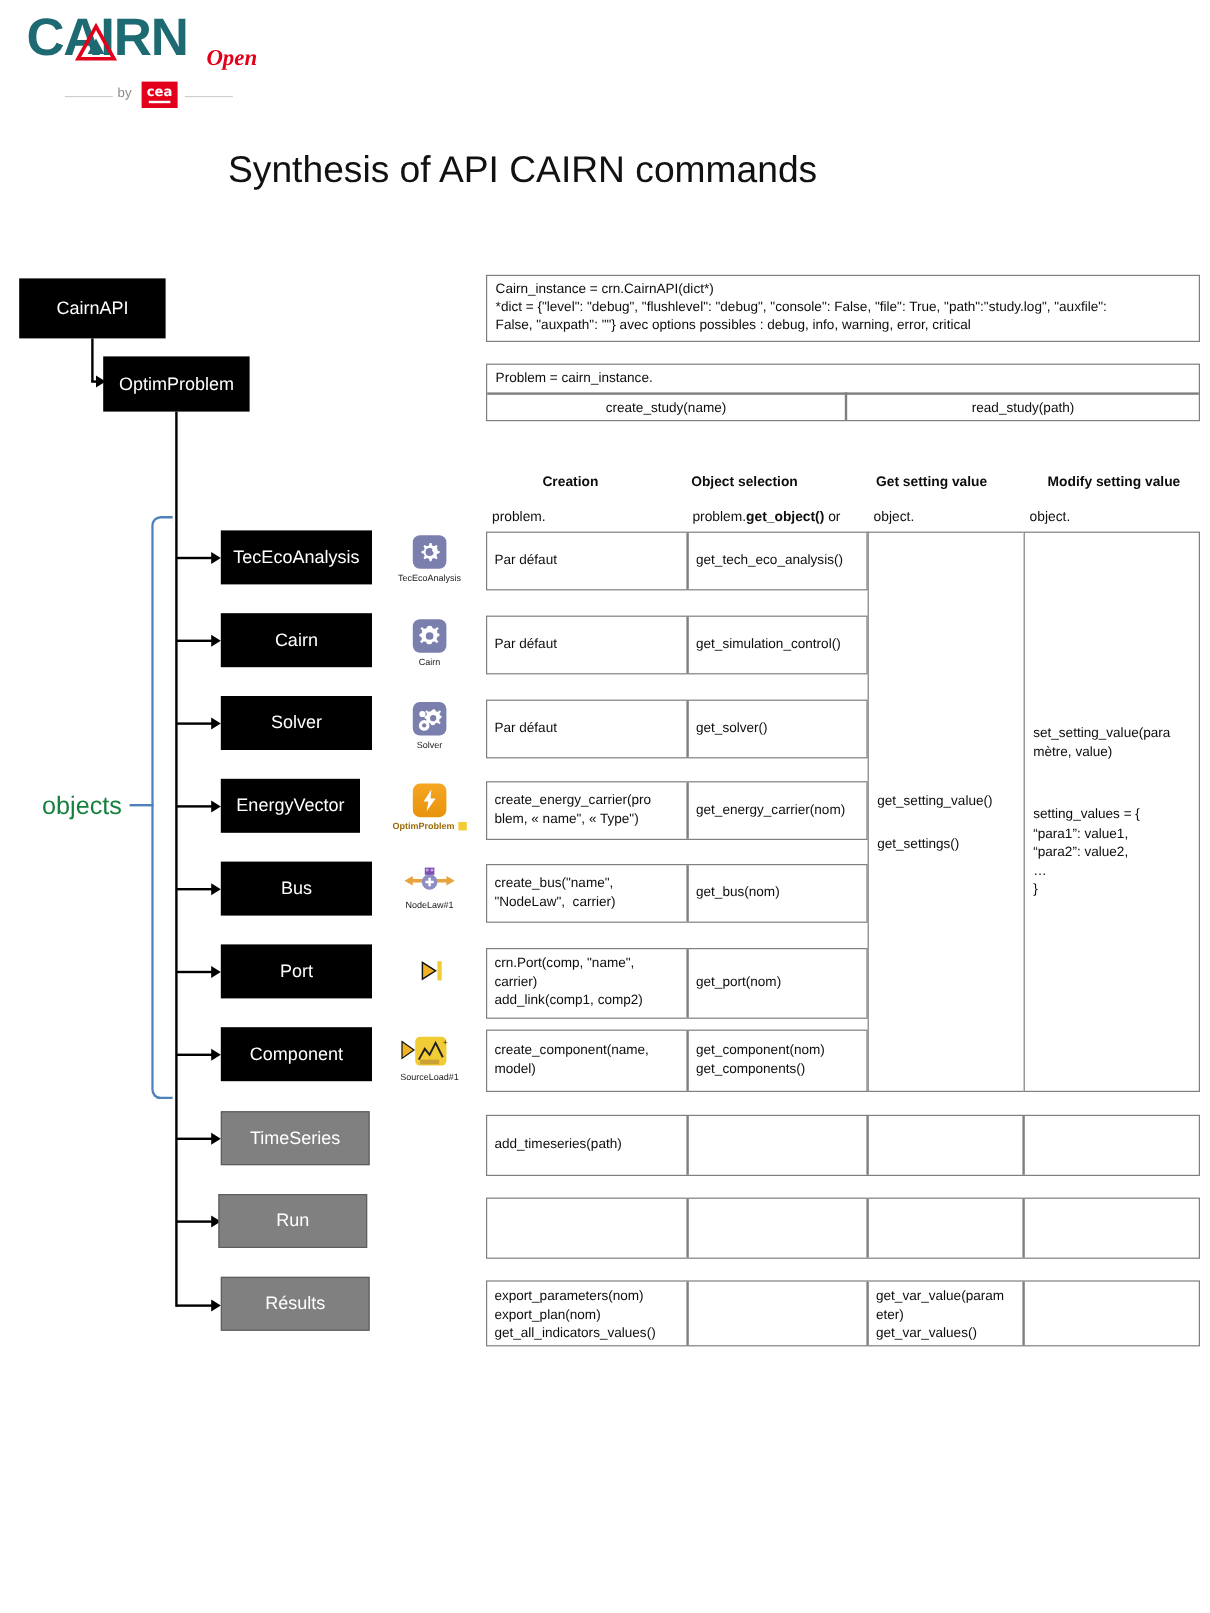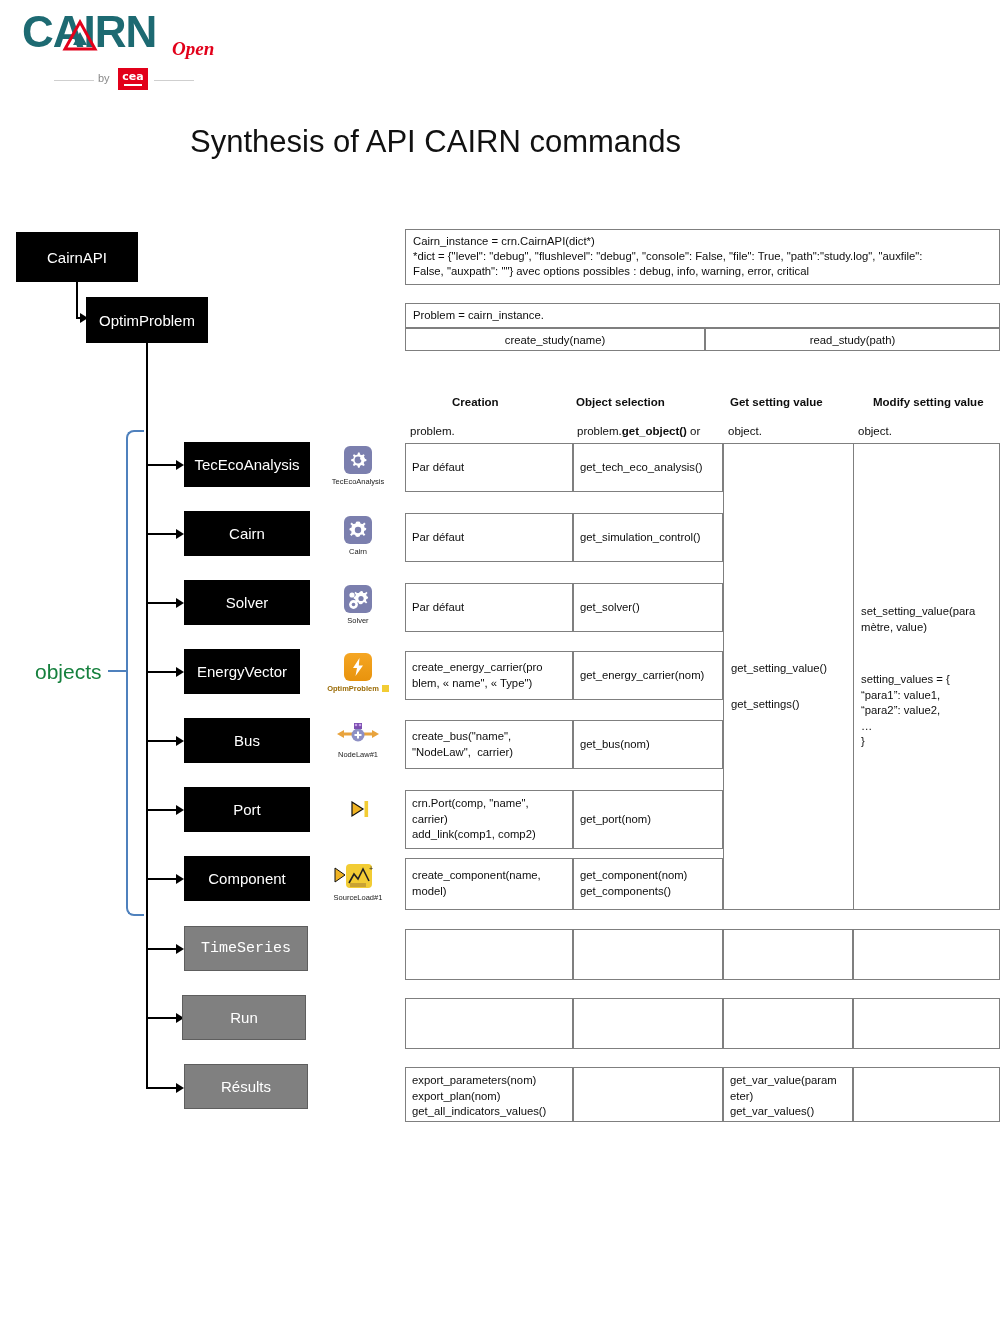--- a/index.html
+++ b/index.html
@@ -221,21 +221,21 @@
       <path d="M16 21 L21 12 L25 17 L30 7 L36 19" fill="none" stroke="#222" stroke-width="1.6"></path>
       <rect x="17" y="21" width="16" height="4" fill="#c9a233"></rect>
       <text x="36" y="9" font-size="7" fill="#222">+</text>
     </svg>
   </div>
   <div class="icon-cap">SourceLoad#1</div>
 </div>
 
 <div class="abs hline" style="left:147px;top:948px;width:32px;"></div>
 <div class="abs arrowhead" style="left:176px;top:944px;"></div>
-<div class="abs nodebox grey" style="left:184px;top:926px;width:124px;height:45px;font-family:Liberation Mono, monospace;">
+<div class="abs nodebox grey" style="left:184px;top:926px;width:124px;height:45px;">
   <span>TimeSeries</span>
 </div>
 
 <div class="abs hline" style="left:147px;top:1017px;width:32px;"></div>
 <div class="abs arrowhead" style="left:176px;top:1013px;"></div>
 <div class="abs nodebox grey" style="left:182px;top:995px;width:124px;height:45px;">
   <span>Run</span>
 </div>
 
 <div class="abs hline" style="left:147px;top:1087px;width:32px;"></div>
@@ -355,20 +355,23 @@
   <pre class="celltext" style="position:absolute;left:7px;top:160px;">set_setting_value(para
 mètre, value)</pre>
   <pre class="celltext" style="position:absolute;left:7px;top:228px;">setting_values = {
 “para1”: value1,
 “para2”: value2,
 …
 }</pre>
 </div>
 
 <div class="tbl" style="left:405px;top:929px;width:595px;height:51px;">
+  <div class="cellpad" style="width:166px;height:100%;display:flex;align-items:center;">
+      <pre class="celltext">add_timeseries(path)</pre>
+    </div>
   <div class="vsep" style="left:166px;"></div>
   <div class="cellpad" style="position:absolute;left:168px;top:0;width:148px;height:100%;">
       <pre class="celltext"></pre>
     </div>
   <div class="vsep" style="left:316px;"></div>
   <div class="cellpad" style="position:absolute;left:318px;top:0;width:128px;height:100%;">
       <pre class="celltext"></pre>
     </div>
   <div class="vsep" style="left:446px;"></div>
   <div class="cellpad" style="position:absolute;left:448px;top:0;right:0;height:100%;">

